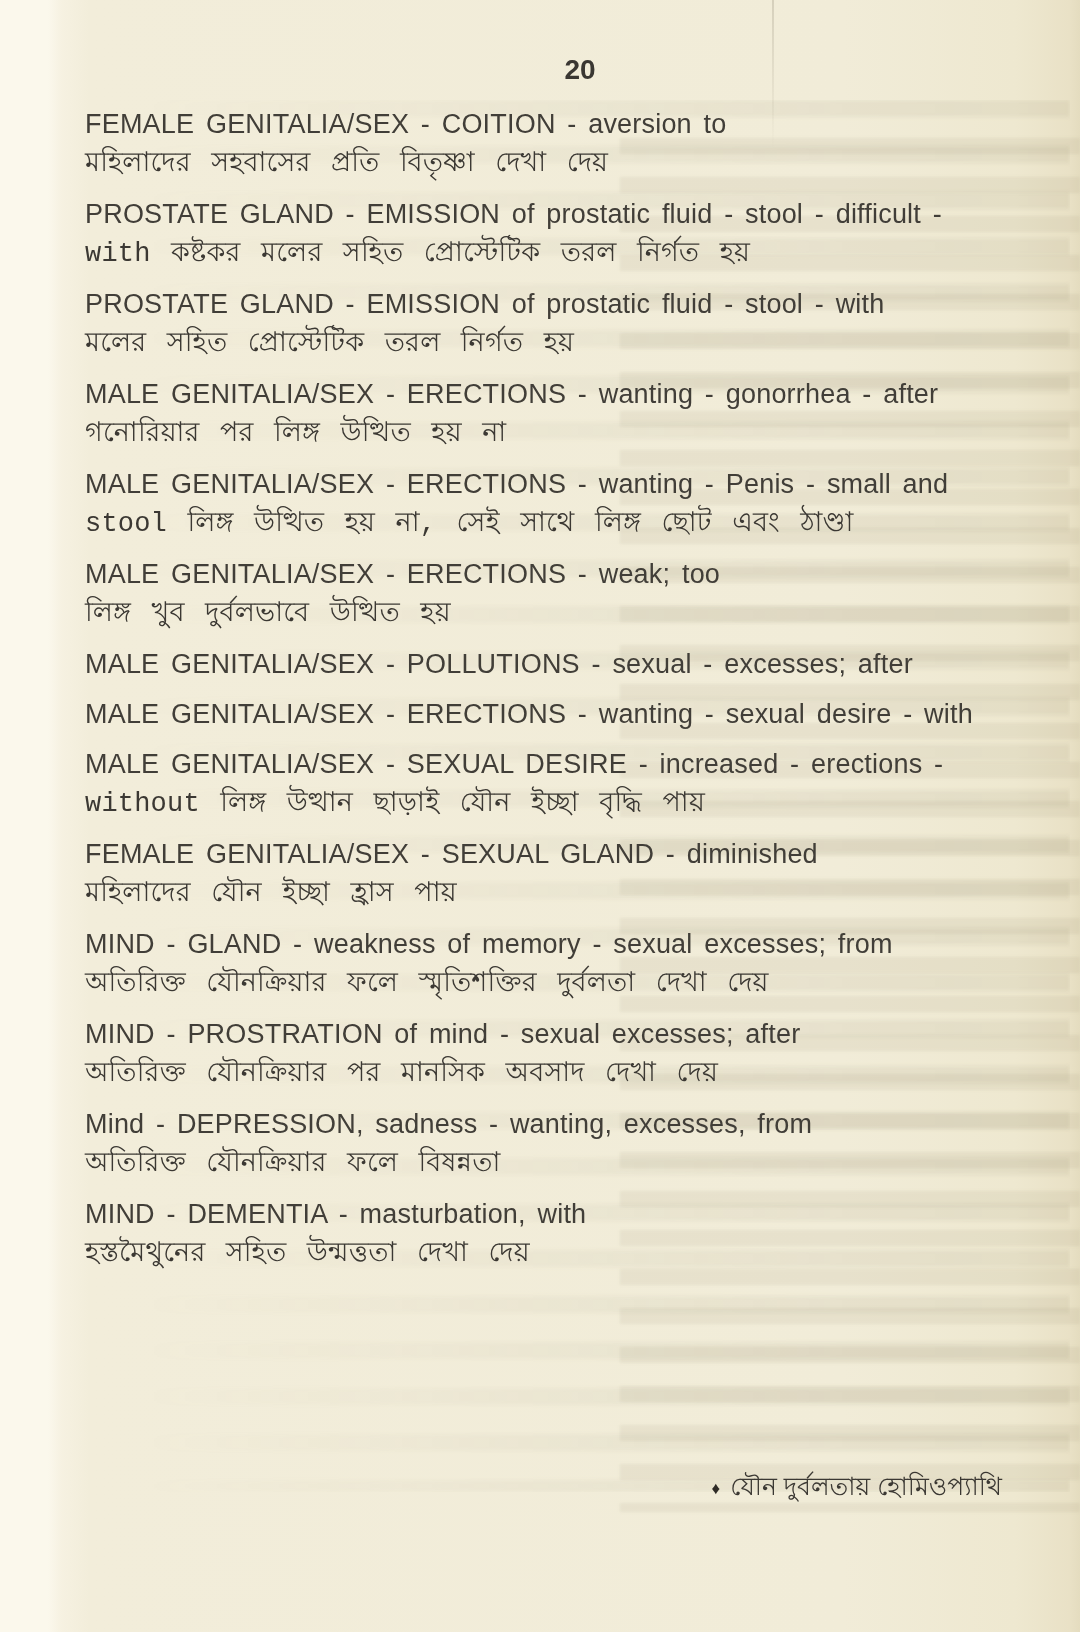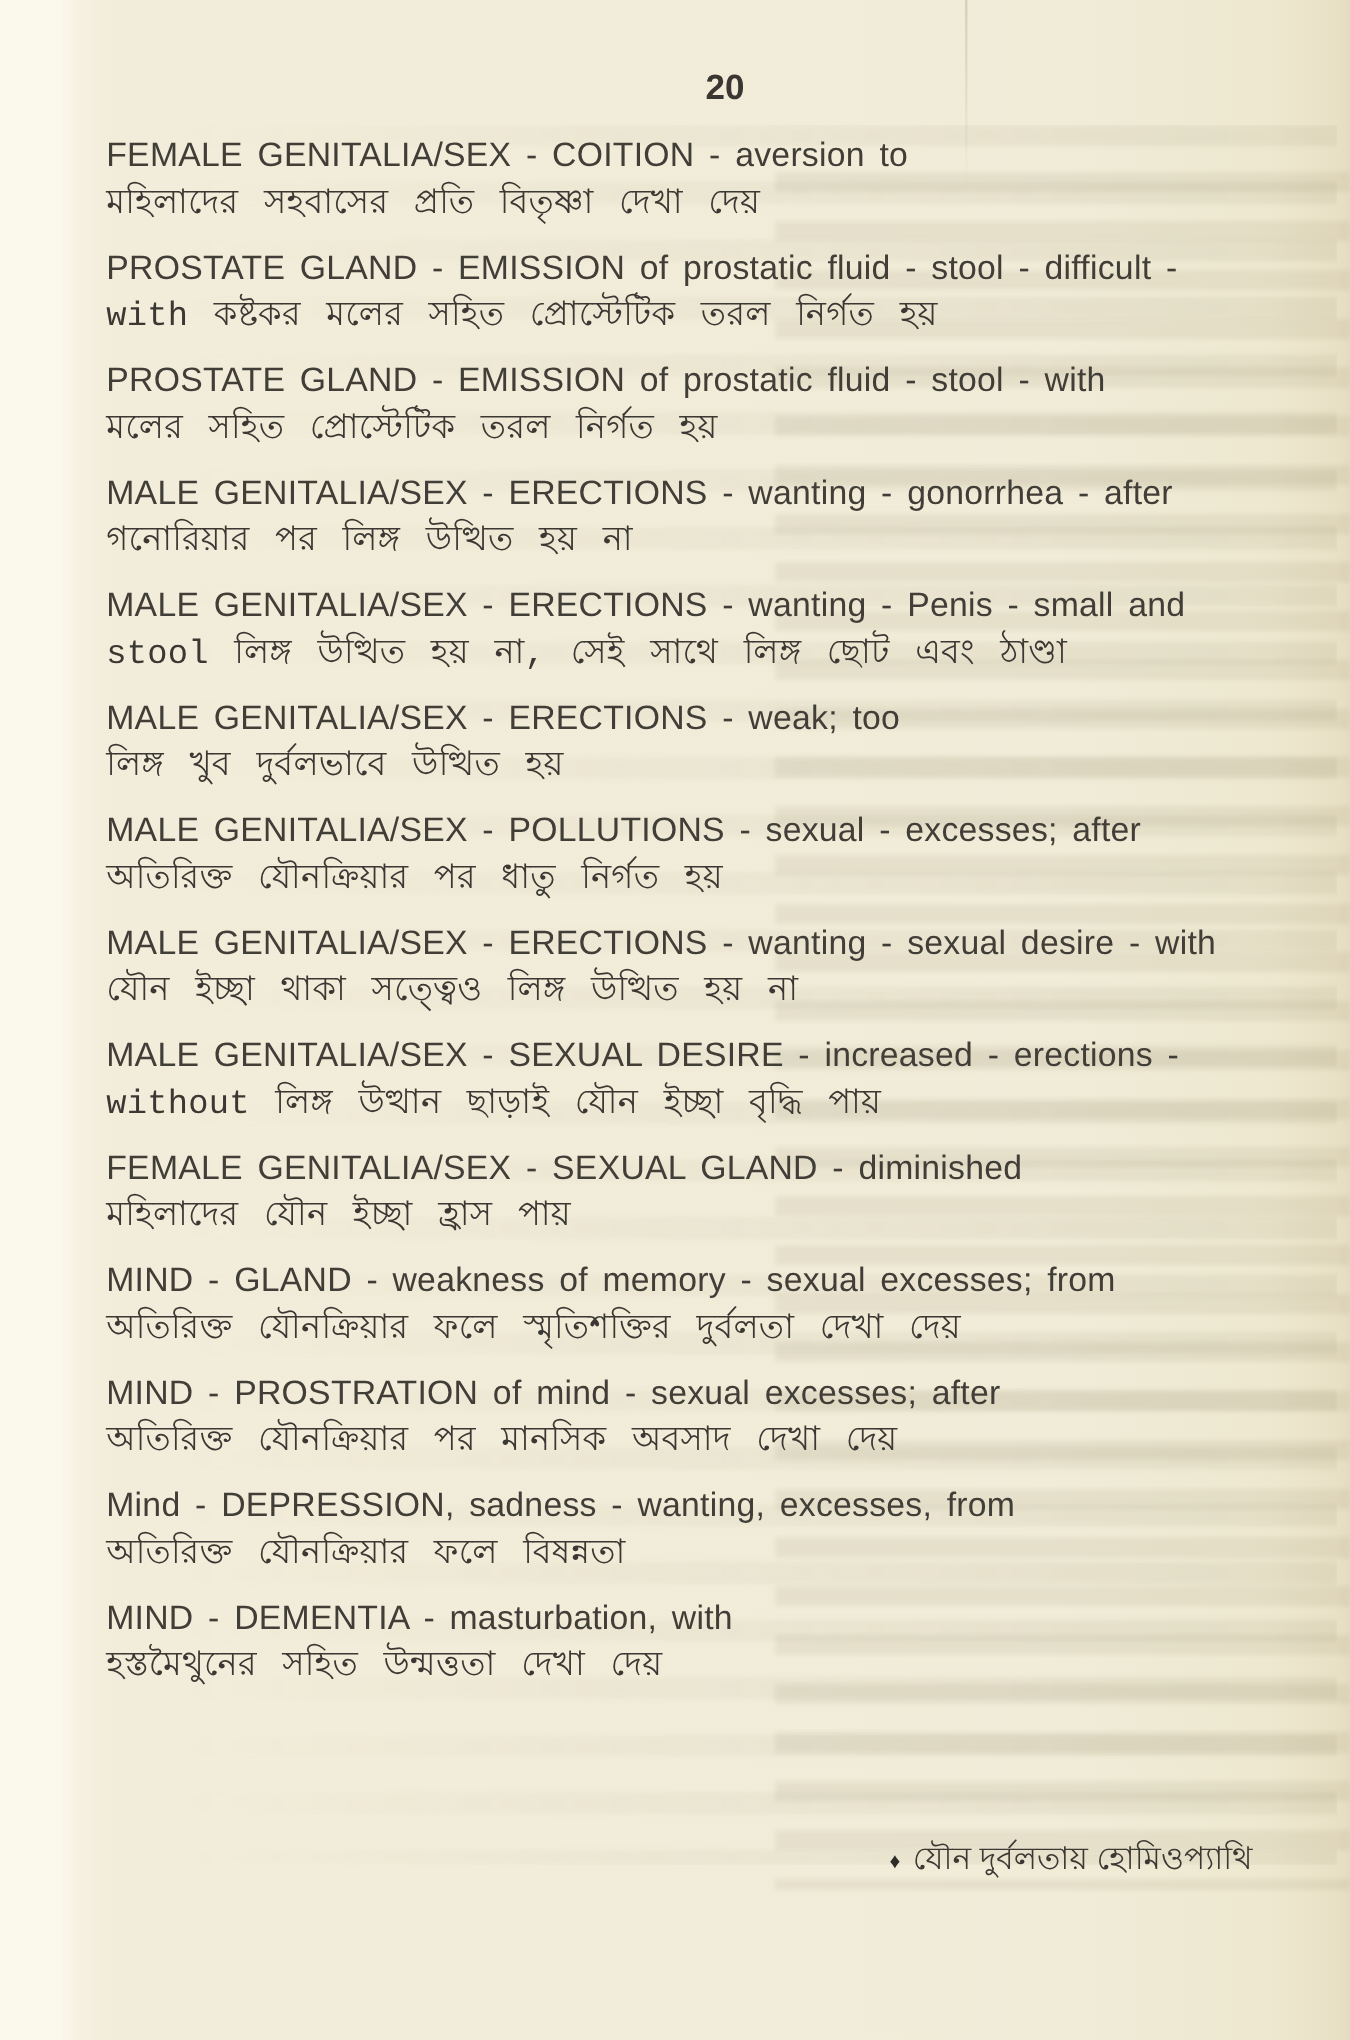--- a/index.html
+++ b/index.html
@@ -110,25 +110,23 @@
     <div class="entry">
       <div class="line en">MALE GENITALIA/SEX - ERECTIONS - wanting - Penis - small and</div>
       <div class="line bn">stool লিঙ্গ উত্থিত হয় না, সেই সাথে লিঙ্গ ছোট এবং ঠাণ্ডা</div>
     </div>
     <div class="entry">
       <div class="line en">MALE GENITALIA/SEX - ERECTIONS - weak; too</div>
       <div class="line bn">লিঙ্গ খুব দুর্বলভাবে উত্থিত হয়</div>
     </div>
     <div class="entry">
       <div class="line en">MALE GENITALIA/SEX - POLLUTIONS - sexual - excesses; after</div>
-      <div class="line bn">অতিরিক্ত যৌনক্রিয়ার পর ধাতু নির্গত হয়</div>
     </div>
     <div class="entry">
       <div class="line en">MALE GENITALIA/SEX - ERECTIONS - wanting - sexual desire - with</div>
-      <div class="line bn">যৌন ইচ্ছা থাকা সত্ত্বেও লিঙ্গ উত্থিত হয় না</div>
     </div>
     <div class="entry">
       <div class="line en">MALE GENITALIA/SEX - SEXUAL DESIRE - increased - erections -</div>
       <div class="line bn">without লিঙ্গ উত্থান ছাড়াই যৌন ইচ্ছা বৃদ্ধি পায়</div>
     </div>
     <div class="entry">
       <div class="line en">FEMALE GENITALIA/SEX - SEXUAL GLAND - diminished</div>
       <div class="line bn">মহিলাদের যৌন ইচ্ছা হ্রাস পায়</div>
     </div>
     <div class="entry">

